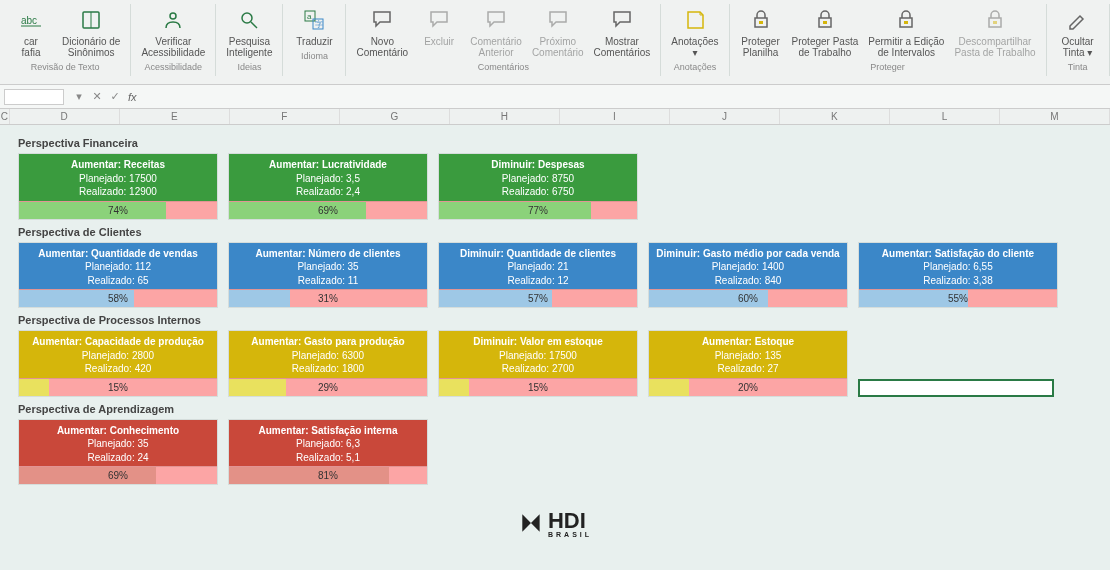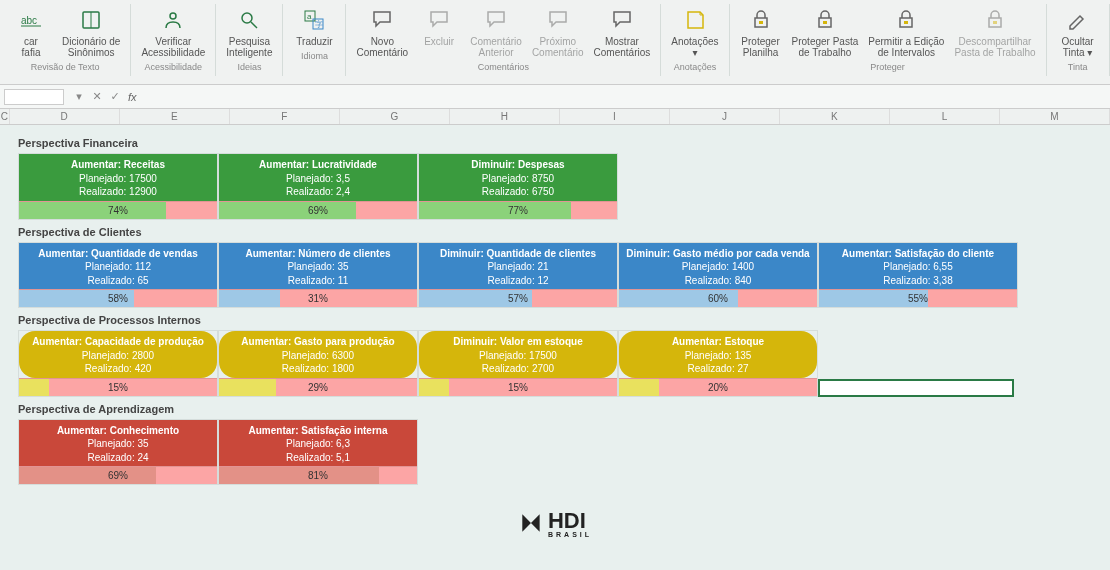--- a/index.html
+++ b/index.html
@@ -17,33 +17,33 @@
   .formula-bar { display: flex; align-items: center; background: #f5f7f6; border-bottom: 1px solid #ccc; padding: 2px 4px; height: 24px; }
   .name-box { width: 60px; border: 1px solid #ccc; background: #fff; padding: 1px 4px; font-size: 11px; margin-right: 6px; }
   .fb-btn { width: 18px; text-align: center; color: #888; font-size: 11px; }
   .fx { font-style: italic; color: #666; margin-left: 4px; }
 
   .col-headers { display: flex; background: #eef1f0; border-bottom: 1px solid #ccc; color: #777; font-size: 10px; }
   .col-headers div { text-align: center; padding: 2px 0; border-right: 1px solid #ddd; }
 
   .sheet { background: #e8f0ee; padding: 6px 10px 0 18px; }
   .section-title { font-weight: bold; font-size: 11px; color: #444; margin: 6px 0 4px 0; }
-  .row-cards { display: flex; gap: 0; }
+  .row-cards { display: flex; gap: 10px; }
   .kpi { width: 200px; border: 1px solid rgba(0,0,0,0.08); }
   .kpi-head { padding: 4px 6px 2px 6px; text-align: center; color: #fff; font-size: 10px; line-height: 1.35; font-weight: bold; }
   .kpi-head .sub { display: block; font-weight: normal; }
   .kpi-bar-row { display: flex; align-items: center; background: #fca5a5; border-top: 1px solid rgba(0,0,0,0.1); height: 18px; position: relative; }
   .kpi-bar-fill { height: 100%; }
   .kpi-pct { position: absolute; width: 100%; text-align: center; font-size: 10px; color: #333; }
 
   .green .kpi-head { background: #3a9b3e; }
   .green .kpi-bar-fill { background: #8bd27a; }
   .blue .kpi-head { background: #3b87c8; }
   .blue .kpi-bar-fill { background: #9ec8e6; }
-  .yellow .kpi-head { background: #d5b60b; border-radius: 16px; }
+  .yellow .kpi-head { background: #d5b60b; }
   .yellow .kpi-bar-fill { background: #e9e15e; }
   .red .kpi-head { background: #c9483a; }
   .red .kpi-bar-fill { background: #e39187; }
 
   .selected-cell { border: 2px solid #2a7a45; background: #fff; width: 196px; height: 18px; }
 
   .logo { position: absolute; left: 50%; transform: translateX(-50%); bottom: 32px; display: flex; align-items: center; font-weight: bold; font-size: 22px; color: #222; }
   .logo svg { width: 26px; height: 26px; margin-right: 4px; }
   .logo .sub { display: block; font-size: 7px; letter-spacing: 3px; text-align: right; margin-top: -3px; }
 </style>

